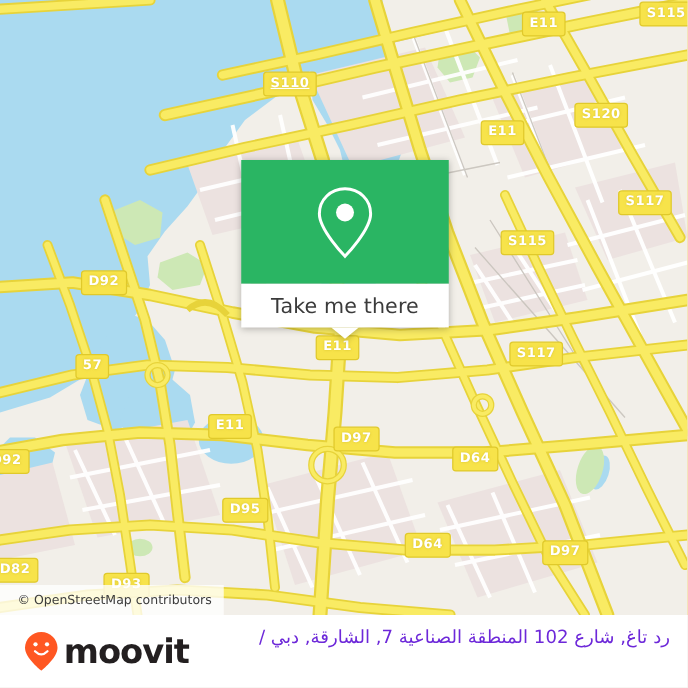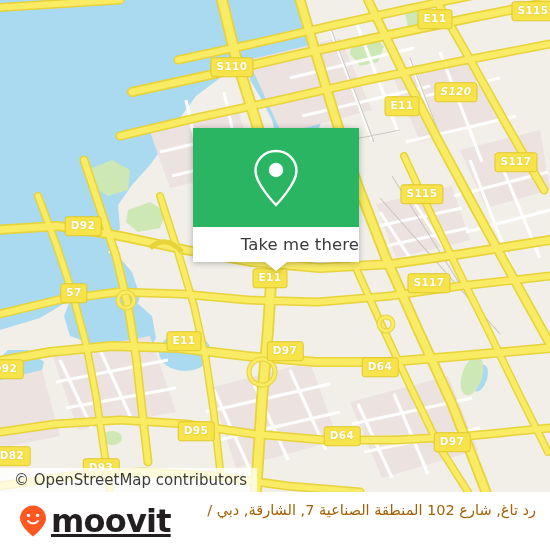--- a/index.html
+++ b/index.html
@@ -49,21 +49,21 @@
   #attribution {
     position: absolute;
     left: 0;
     top: 468px;
     height: 24px;
     display: flex;
     align-items: center;
     padding: 0 10px 0 14px;
     background: rgba(255,255,255,0.78);
     color: #3c3c3c;
-    font-size: 15px;
+    font-size: 10px;
     font-family: "DejaVu Sans", "Liberation Sans", sans-serif;
     white-space: nowrap;
     z-index: 40;
   }
 
   
   #card {
     position: absolute;
     left: 193px; top: 128px;
     width: 166px; height: 134px;
@@ -78,21 +78,21 @@
     align-items: center;
     justify-content: center;
     box-sizing: border-box;
   }
   #card-bottom {
     width: 100%;
     height: 35px;
     background: #ffffff;
     display: flex;
     align-items: center;
-    justify-content: flex-end;
+    justify-content: center;
     box-sizing: border-box;
     position: relative;
   }
   #card-bottom-label {
     color: #3a3a3a;
     font-size: 16.5px;
     font-family: "DejaVu Sans", "Liberation Sans", sans-serif;
     letter-spacing: 0.1px;
   }
   #card-tail {
@@ -119,34 +119,33 @@
   }
   #footer-logo {
     flex: 0 0 auto;
     display: flex;
     align-items: center;
     padding: 12px 0 0 18px;
     gap: 2px;
   }
   #footer-wordmark {
     font-family: "DejaVu Sans", "Liberation Sans", sans-serif;
-    font-size: 32px;
+    font-size: 27px;
     font-weight: bold;
     color: #231f20;
     letter-spacing: -0.8px;
     line-height: 1;
     margin-left: 1px;
-    text-decoration: underline;
   }
   #footer-address {
     flex: 1 1 auto;
     padding: 8px 14px 0 8px;
     text-align: right;
     direction: rtl;
-    color: #a16207;
+    color: #6d28d9;
     font-size: 14.5px;
     line-height: 1.45;
     font-family: "DejaVu Sans", "Liberation Sans", sans-serif;
   }
 </style>
 </head>
 <body>
 
 <div id="app">
 
@@ -278,34 +277,34 @@
           <circle cx="262" cy="372" r="13"></circle>
           <circle cx="126" cy="300" r="8"></circle>
           <circle cx="386" cy="324" r="7"></circle>
         </g>
       </g>
     </svg>
 
     <div id="shields">
         <div class="shield" style="left: 435px; top: 19px;">E11</div>
         <div class="shield" style="left: 533px; top: 11px;">S115</div>
-        <div class="shield" style="left: 232px; top: 67px;">S110</div>
-        <div class="shield" style="left: 456px; top: 92px; font-style: italic;">S120</div>
+        <div class="shield" style="left: 232px; top: 67px; text-decoration: underline;">S110</div>
+        <div class="shield" style="left: 481px; top: 92px;">S120</div>
         <div class="shield" style="left: 402px; top: 106px;">E11</div>
         <div class="shield" style="left: 516px; top: 162px;">S117</div>
         <div class="shield" style="left: 422px; top: 194px;">S115</div>
         <div class="shield" style="left: 83px; top: 226px;">D92</div>
         <div class="shield" style="left: 270px; top: 278px;">E11</div>
         <div class="shield" style="left: 74px; top: 293px;">57</div>
         <div class="shield" style="left: 429px; top: 283px;">S117</div>
         <div class="shield" style="left: 184px; top: 341px;">E11</div>
         <div class="shield" style="left: 285px; top: 351px;">D97</div>
         <div class="shield" style="left: 5px; top: 369px;">D92</div>
         <div class="shield" style="left: 380px; top: 367px;">D64</div>
-        <div class="shield" style="left: 196px; top: 431px;">D95</div>
+        <div class="shield" style="left: 196px; top: 408px;">D95</div>
         <div class="shield" style="left: 101px; top: 420px; margin-top: 48px;">D93</div>
         <div class="shield" style="left: 342px; top: 436px;">D64</div>
         <div class="shield" style="left: 452px; top: 442px;">D97</div>
         <div class="shield" style="left: 12px; top: 456px;">D82</div>
       </div>
   </div>
 
   <div id="attribution">
     <span>© OpenStreetMap contributors</span>
   </div>

